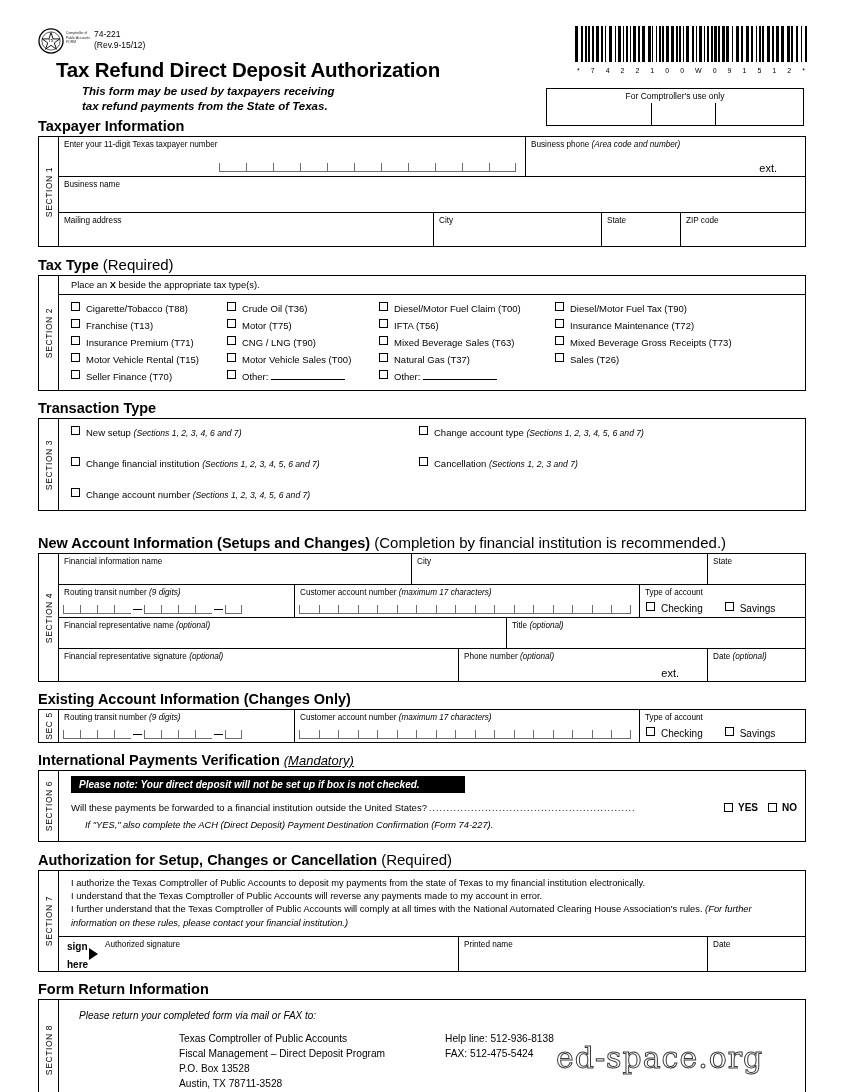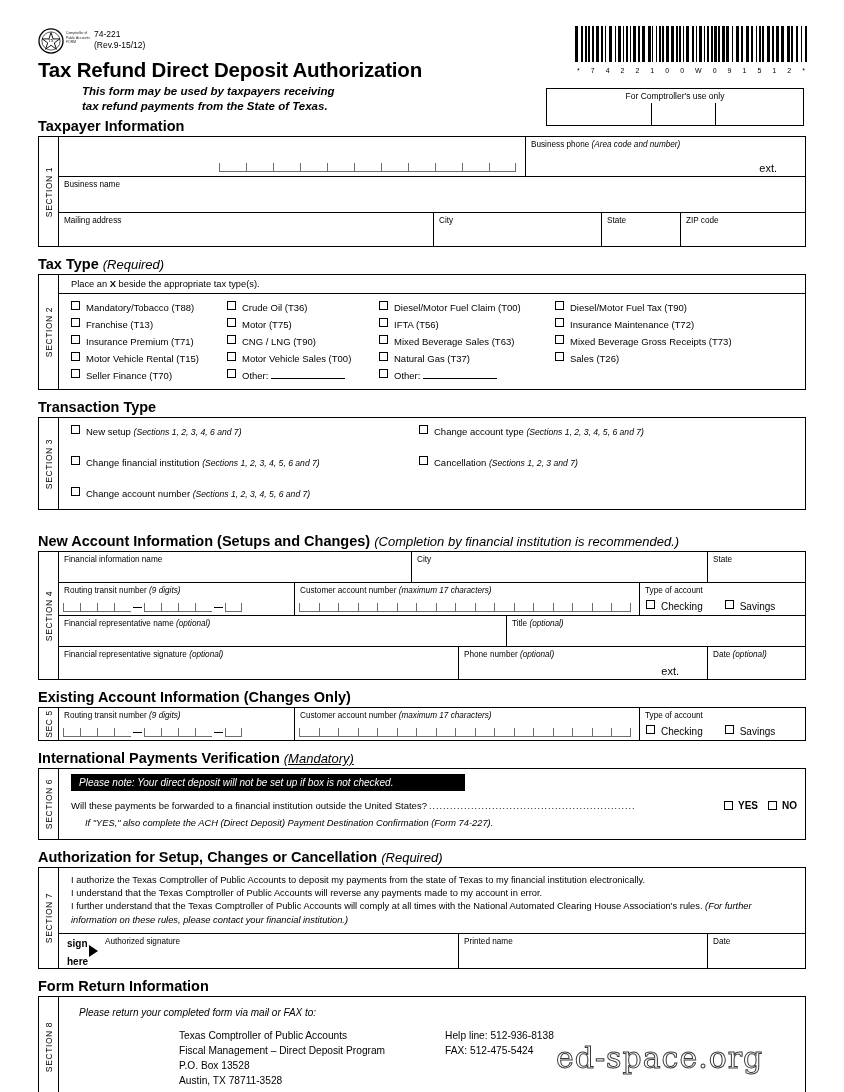--- a/index.html
+++ b/index.html
@@ -13,34 +13,34 @@
     overflow: hidden;
   }
   .page { position:relative; width:844px; height:1092px; padding: 0; }
 
   
   .hdr { position:relative; height:118px; }
   .seal-row { position:absolute; left:38px; top:28px; display:flex; align-items:flex-start; }
   .seal { width:26px; height:26px; flex:0 0 26px; }
   .seal-txt { font-size:3.4px; line-height:4.6px; margin-left:2px; margin-top:3px; width:24px; color:#222; }
   .formno { margin-left:4px; font-size:8.5px; line-height:10.5px; padding-top:1px; }
-  .title { position:absolute; left:38px; top:58px; font-size:20.5px; font-weight:bold; letter-spacing:-0.2px; }
+  .title { position:absolute; left:56px; top:58px; font-size:20.5px; font-weight:bold; letter-spacing:-0.2px; }
   .subtitle { position:absolute; left:82px; top:84px; font-size:11.5px; font-style:italic; font-weight:bold; line-height:14.5px; }
 
   .barcode-wrap { position:absolute; left:575px; top:26px; width:232px; }
   .barcode { height:36px; width:232px; }
   .barcode-digits { display:flex; justify-content:space-between; font-size:7px; padding:1px 2px 0 2px; letter-spacing:0; }
 
   .compt-box { position:absolute; left:546px; top:88px; width:258px; height:38px; border:1.6px solid #000; }
   .compt-label { text-align:center; font-size:8.5px; padding-top:2px; }
   .compt-div { position:absolute; top:14px; bottom:0; width:1.2px; background:#000; }
 
   
   .sec-title { font-size:14.5px; font-weight:bold; margin:0 0 2px 38px; }
-  .sec-title .reg { font-weight:normal; font-style:italic; font-size:13px; }
+  .sec-title .reg { font-weight:normal; font-size:15px; }
   .sec-title .mand { font-weight:normal; font-style:italic; font-size:13px; text-decoration:underline; }
 
   .box { margin-left:38px; width:768px; border:1.6px solid #000; display:flex; background:#fff; }
   .rail { width:20px; flex:0 0 20px; border-right:1.2px solid #000; position:relative; }
   .rail span {
     position:absolute; left:50%; top:50%;
     transform: translate(-50%,-50%) rotate(-90deg);
     white-space:nowrap; font-size:8.5px; letter-spacing:0.6px;
   }
   .body { flex:1 1 auto; }
@@ -74,21 +74,21 @@
   .s2-grid { display:grid; grid-template-columns: 156px 152px 176px 1fr; padding:7px 0 7px 12px; row-gap:4px; }
 
   
   .s3-grid { display:grid; grid-template-columns: 348px 1fr; padding:7px 0 8px 12px; row-gap:17px; }
 
   
   .toa { display:flex; gap:22px; margin-top:4px; padding-left:1px; }
   .toa .ck-item { font-size:10px; }
 
   
-  .s6-banner { background:#000; color:#fff; font-size:10px; font-style:italic; font-weight:normal; padding:3px 8px; margin:5px 5px 0 12px; width:394px; }
+  .s6-banner { background:#000; color:#fff; font-size:10px; font-style:italic; font-weight:bold; padding:3px 8px; margin:5px 5px 0 12px; width:394px; }
   .s6-q { display:flex; align-items:center; font-size:9.5px; padding:9px 8px 0 12px; }
   .s6-q .dots { flex:1 1 auto; overflow:hidden; white-space:nowrap; letter-spacing:1px; font-size:9px; padding:0 2px; }
   .s6-q .opt { display:flex; align-items:center; gap:5px; font-weight:bold; font-size:10px; margin-left:10px; }
   .s6-sub { font-size:9.3px; font-style:italic; padding:7px 0 9px 26px; }
 
   
   .s7-text { padding:6px 10px 6px 12px; font-size:9.3px; line-height:13.2px; }
   .s7-text p { margin:0; }
   .s7-text .ital { font-style:italic; }
   .s7-sign-row { border-top:1px solid #000; display:flex; }
@@ -226,20 +226,21 @@
   </div>
 
   <div class="sec-title">Taxpayer Information</div>
   <div class="box">
     <div class="rail">
         <span>SECTION 1</span>
       </div>
     <div class="body">
       <div class="row brdr-b">
         <div class="cell" style="width:467px;height:39px">
+          <div class="lbl">Enter your 11-digit Texas taxpayer number</div>
           <div class="comb" id="tp-comb" style="position:absolute;left:160px;bottom:4px">
               <div class="cellbox" style="width: 27px;"></div>
               <div class="cellbox" style="width: 27px;"></div>
               <div class="cellbox" style="width: 27px;"></div>
               <div class="cellbox" style="width: 27px;"></div>
               <div class="cellbox" style="width: 27px;"></div>
               <div class="cellbox" style="width: 27px;"></div>
               <div class="cellbox" style="width: 27px;"></div>
               <div class="cellbox" style="width: 27px;"></div>
               <div class="cellbox" style="width: 27px;"></div>
@@ -282,21 +283,21 @@
     <div class="rail">
         <span>SECTION 2</span>
       </div>
     <div class="body">
       <div class="s2-note">
         <span>Place an </span><b>X</b><span> beside the appropriate tax type(s).</span>
       </div>
       <div class="s2-grid" id="s2-grid">
           <div class="ck-item">
             <span class="cb"></span>
-            <span class="t">Mandatory/Tobacco (T88)</span>
+            <span class="t">Cigarette/Tobacco (T88)</span>
           </div>
           <div class="ck-item">
             <span class="cb"></span>
             <span class="t">Crude Oil (T36)</span>
           </div>
           <div class="ck-item">
             <span class="cb"></span>
             <span class="t">Diesel/Motor Fuel Claim (T00)</span>
           </div>
           <div class="ck-item">

